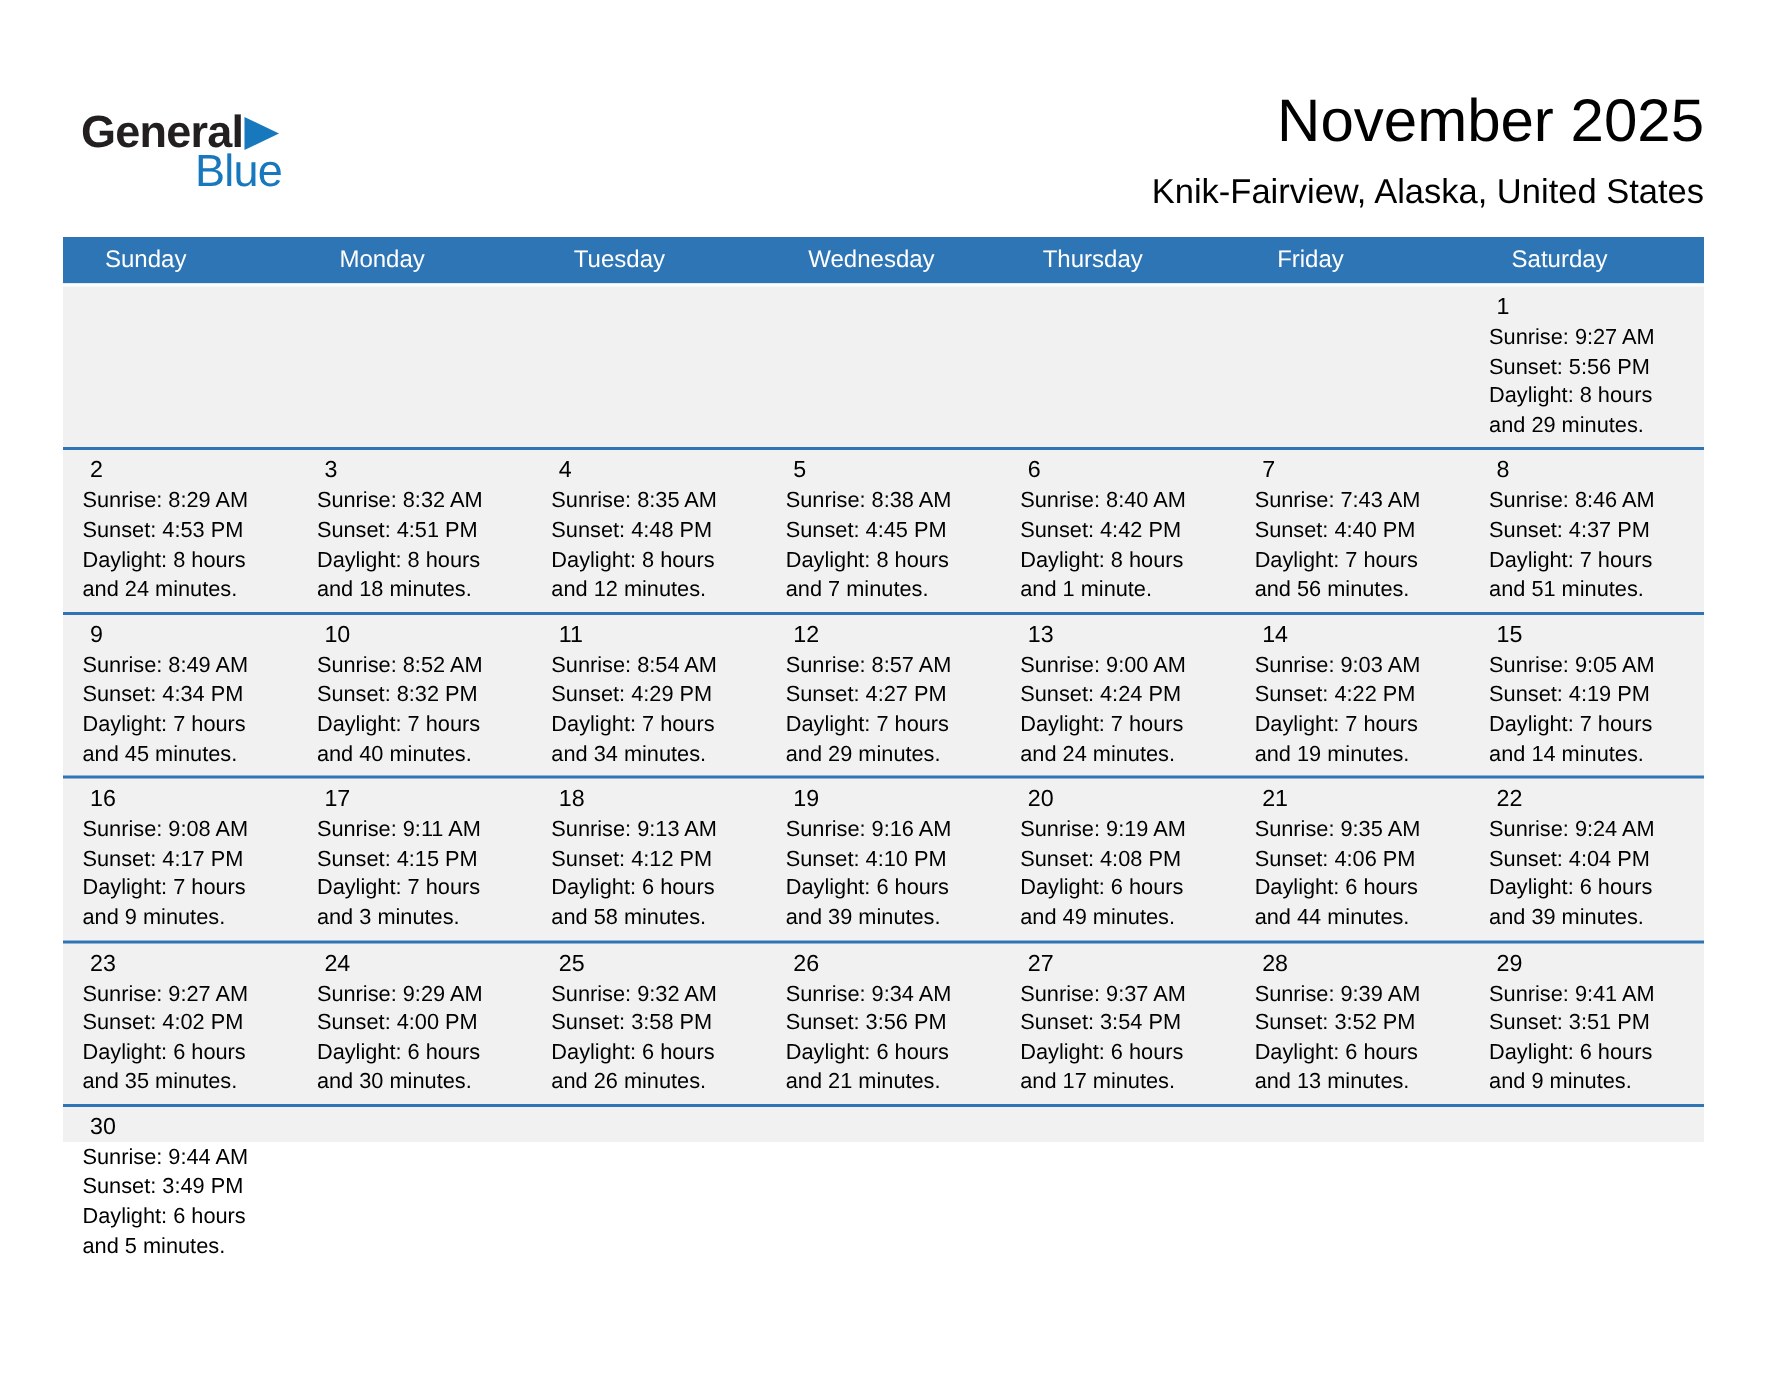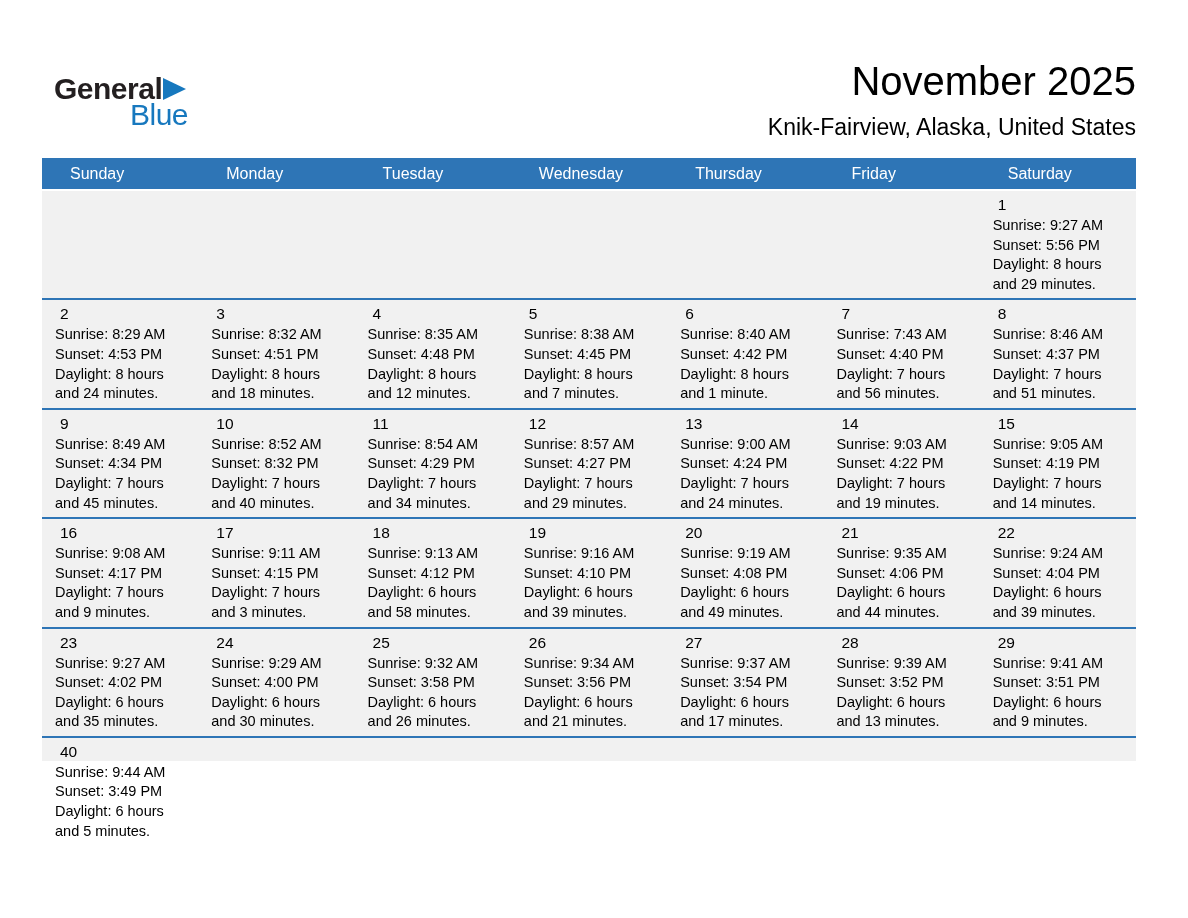--- a/index.html
+++ b/index.html
@@ -326,21 +326,21 @@
           <div class="day-cell">
             <div class="day-number">29</div>
             <div class="day-line">Sunrise: 9:41 AM</div>
             <div class="day-line">Sunset: 3:51 PM</div>
             <div class="day-line">Daylight: 6 hours</div>
             <div class="day-line">and 9 minutes.</div>
           </div>
         </div>
         <div class="week-row last">
           <div class="day-cell">
-            <div class="day-number">40</div>
+            <div class="day-number">30</div>
             <div class="day-line">Sunrise: 9:44 AM</div>
             <div class="day-line">Sunset: 3:49 PM</div>
             <div class="day-line">Daylight: 6 hours</div>
             <div class="day-line">and 5 minutes.</div>
           </div>
           <div class="day-cell empty"></div>
           <div class="day-cell empty"></div>
           <div class="day-cell empty"></div>
           <div class="day-cell empty"></div>
           <div class="day-cell empty"></div>

